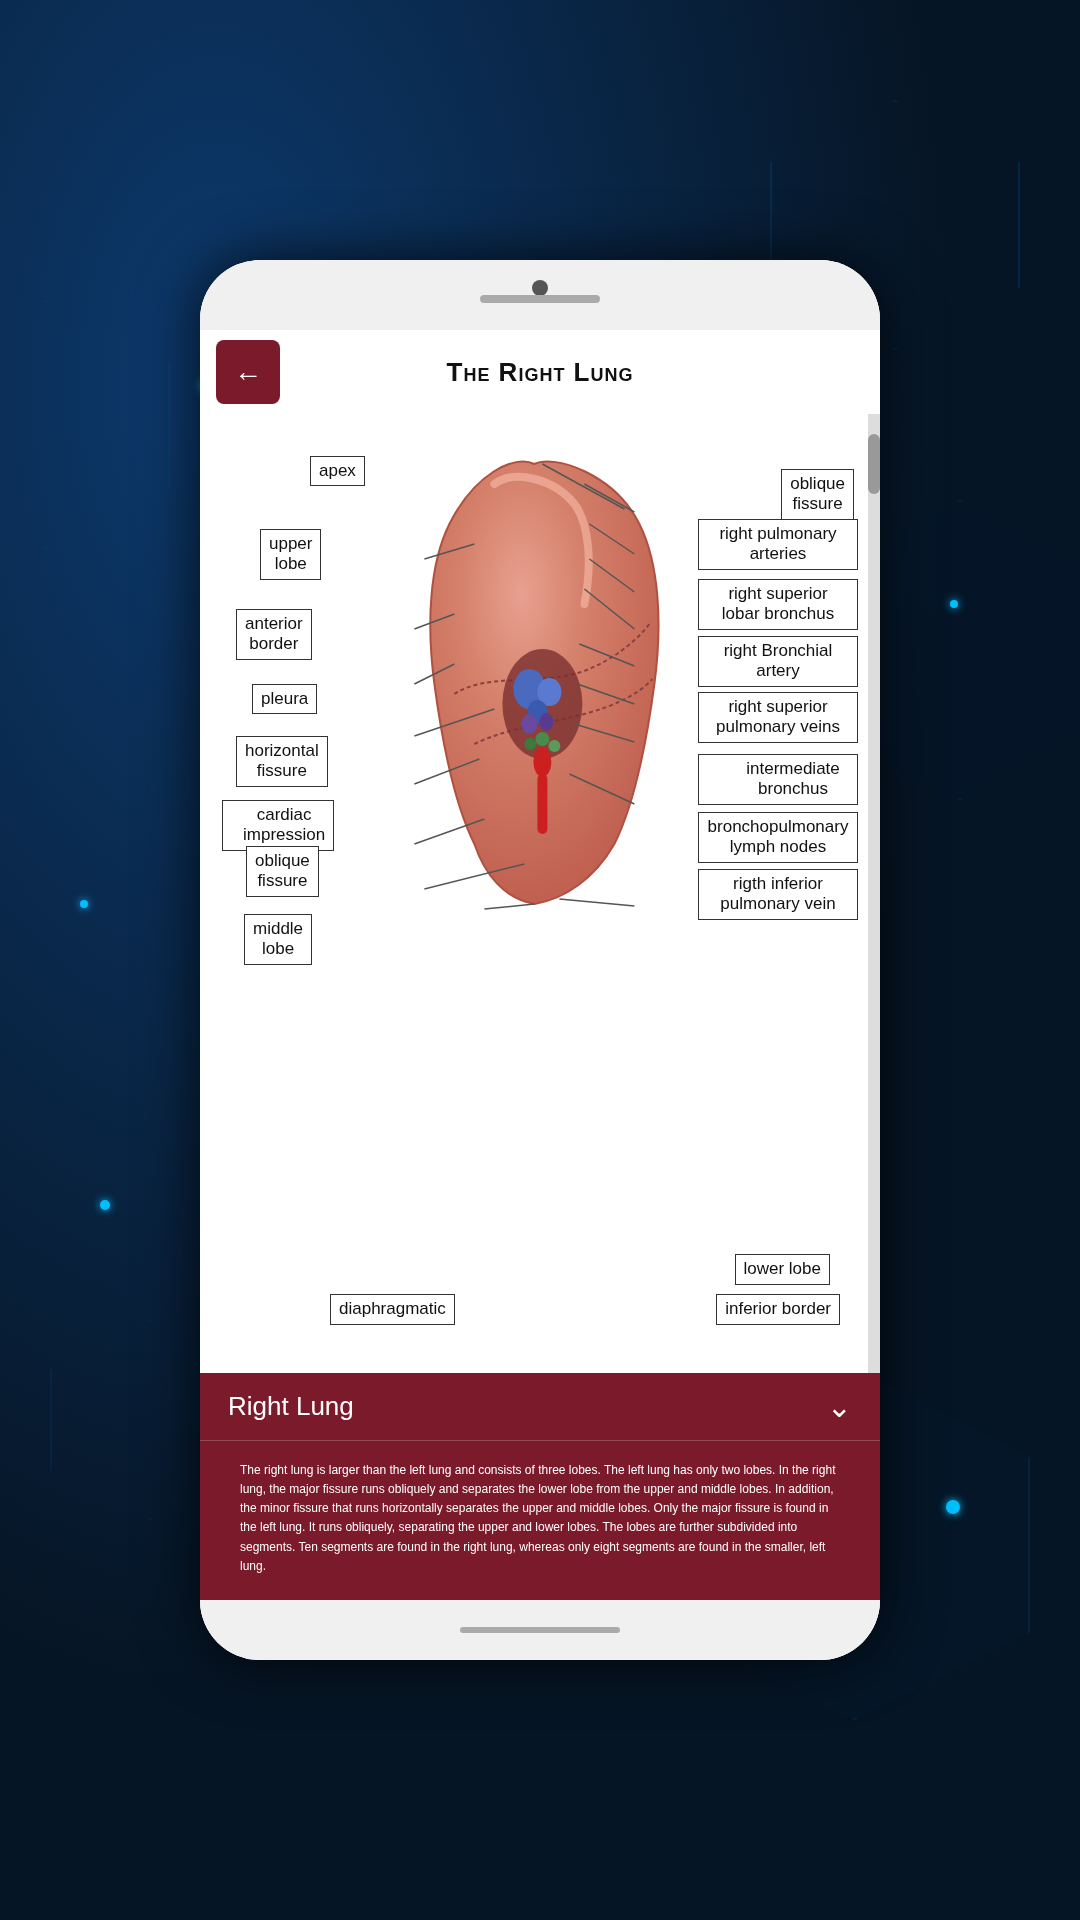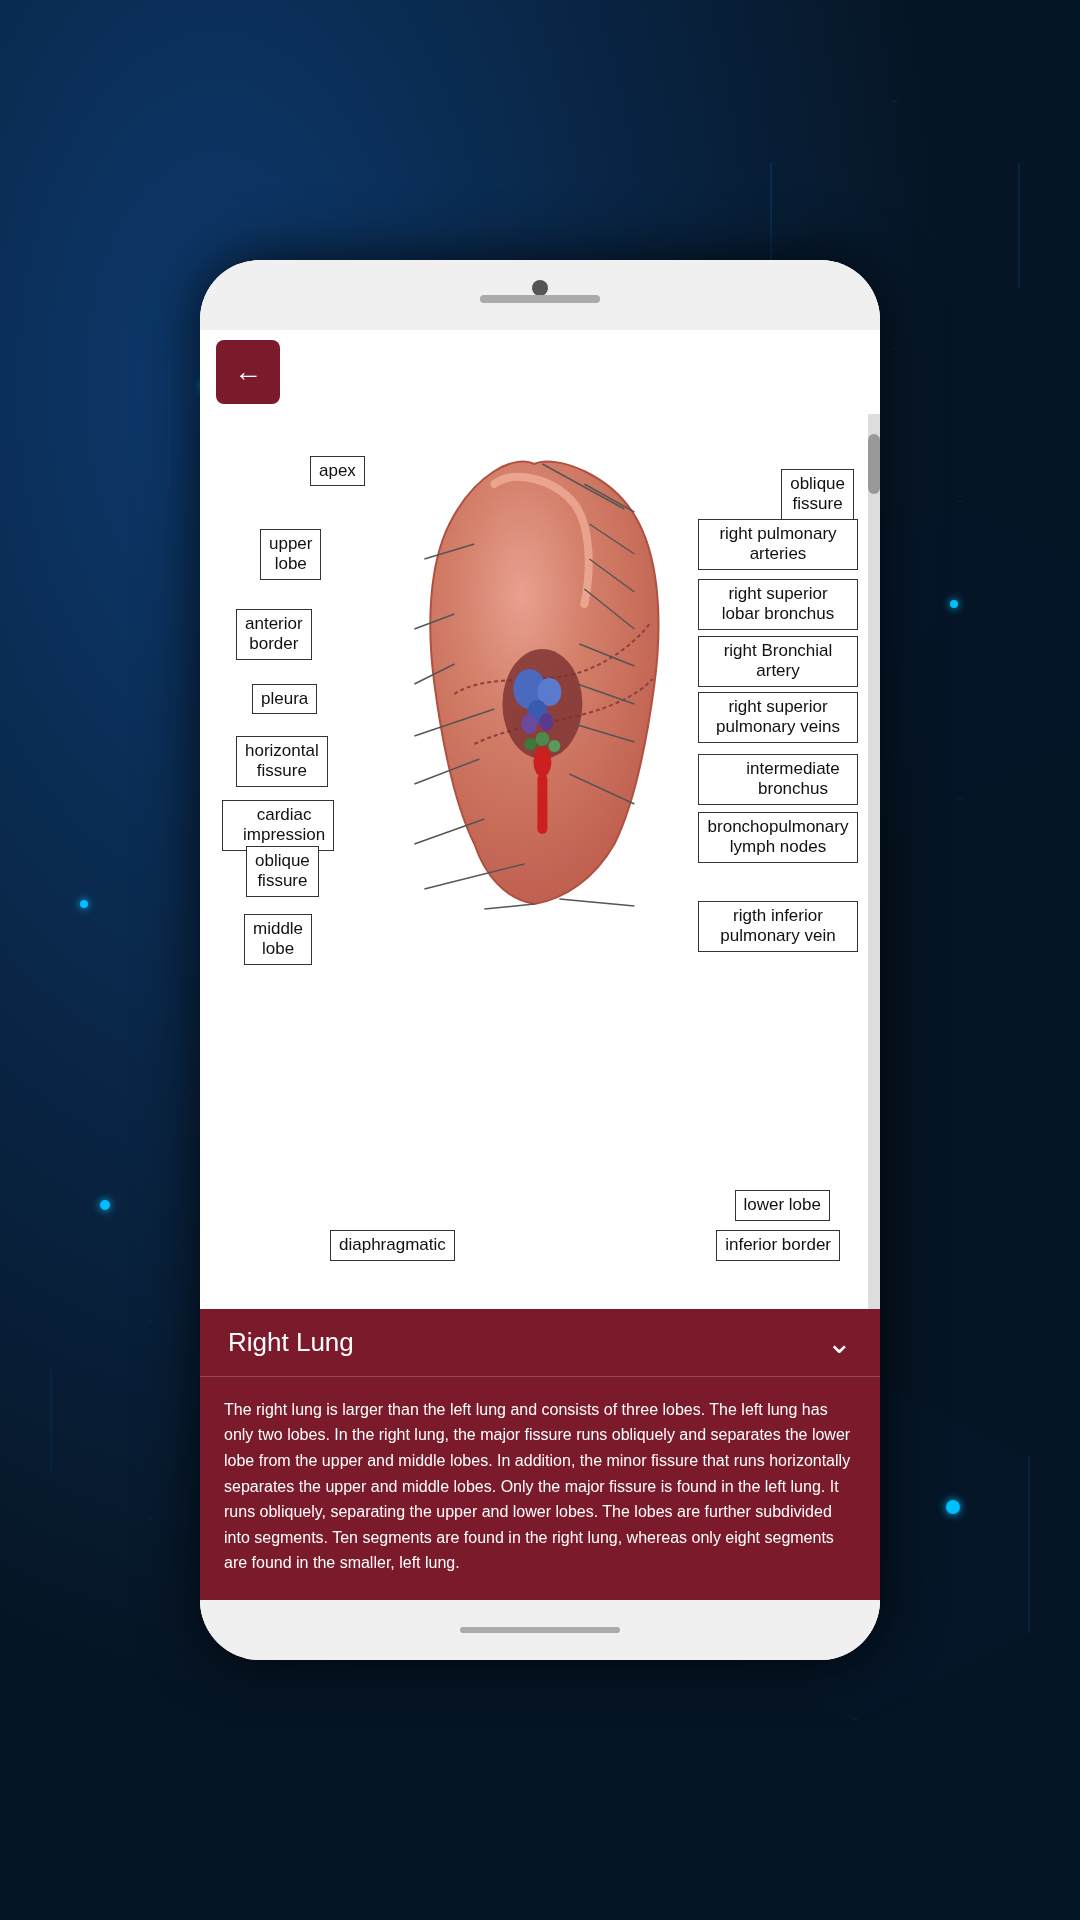--- a/index.html
+++ b/index.html
@@ -196,22 +196,22 @@
     .info-panel-title {
       font-size: 26px;
       color: #fff;
       font-weight: normal;
     }
     .chevron-down {
       color: #fff;
       font-size: 30px;
     }
     .info-panel-text {
-      padding: 20px 24px 24px;
-      font-size: 16px;
+      padding: 20px 40px 24px;
+      font-size: 12px;
       line-height: 1.6;
       color: #fff;
     }
 
     
     .phone-bottombar {
       width: 100%;
       height: 60px;
       background: #f0f0f0;
       display: flex;
@@ -254,20 +254,21 @@
     <div class="phone-camera"></div>
     <div class="phone-speaker"></div>
   </div>
 
   <div class="app-screen">
 
     <div class="app-header">
       <div class="back-button">
         <span class="back-arrow">←</span>
       </div>
+      <div class="page-title">The Right Lung</div>
     </div>
 
     <div class="diagram-area">
 
       <div class="scrollbar">
         <div class="scrollbar-thumb"></div>
       </div>
 
       <svg class="lung-svg" width="280" height="470" viewBox="0 0 280 470" xmlns="http://www.w3.org/2000/svg">
 
@@ -393,21 +394,21 @@
       <div class="label-box multi" style="top:340px; right:22px;padding-left:38px;">
         <span style="white-space:pre">intermediate
 bronchus</span>
       </div>
 
       <div class="label-box multi" style="top:398px; right:22px;">
         <span style="white-space:pre">bronchopulmonary
 lymph nodes</span>
       </div>
 
-      <div class="label-box multi" style="top:455px; right:22px;margin-top:32px;">
+      <div class="label-box multi" style="top:455px; right:22px;">
         <span style="white-space:pre">rigth inferior
 pulmonary vein</span>
       </div>
 
       <div class="label-box" style="bottom:88px; right:50px;margin-top:17px;">
         <span>lower lobe</span>
       </div>
 
       <div class="label-box" style="bottom:48px; right:40px;">
         <span>inferior border</span>

